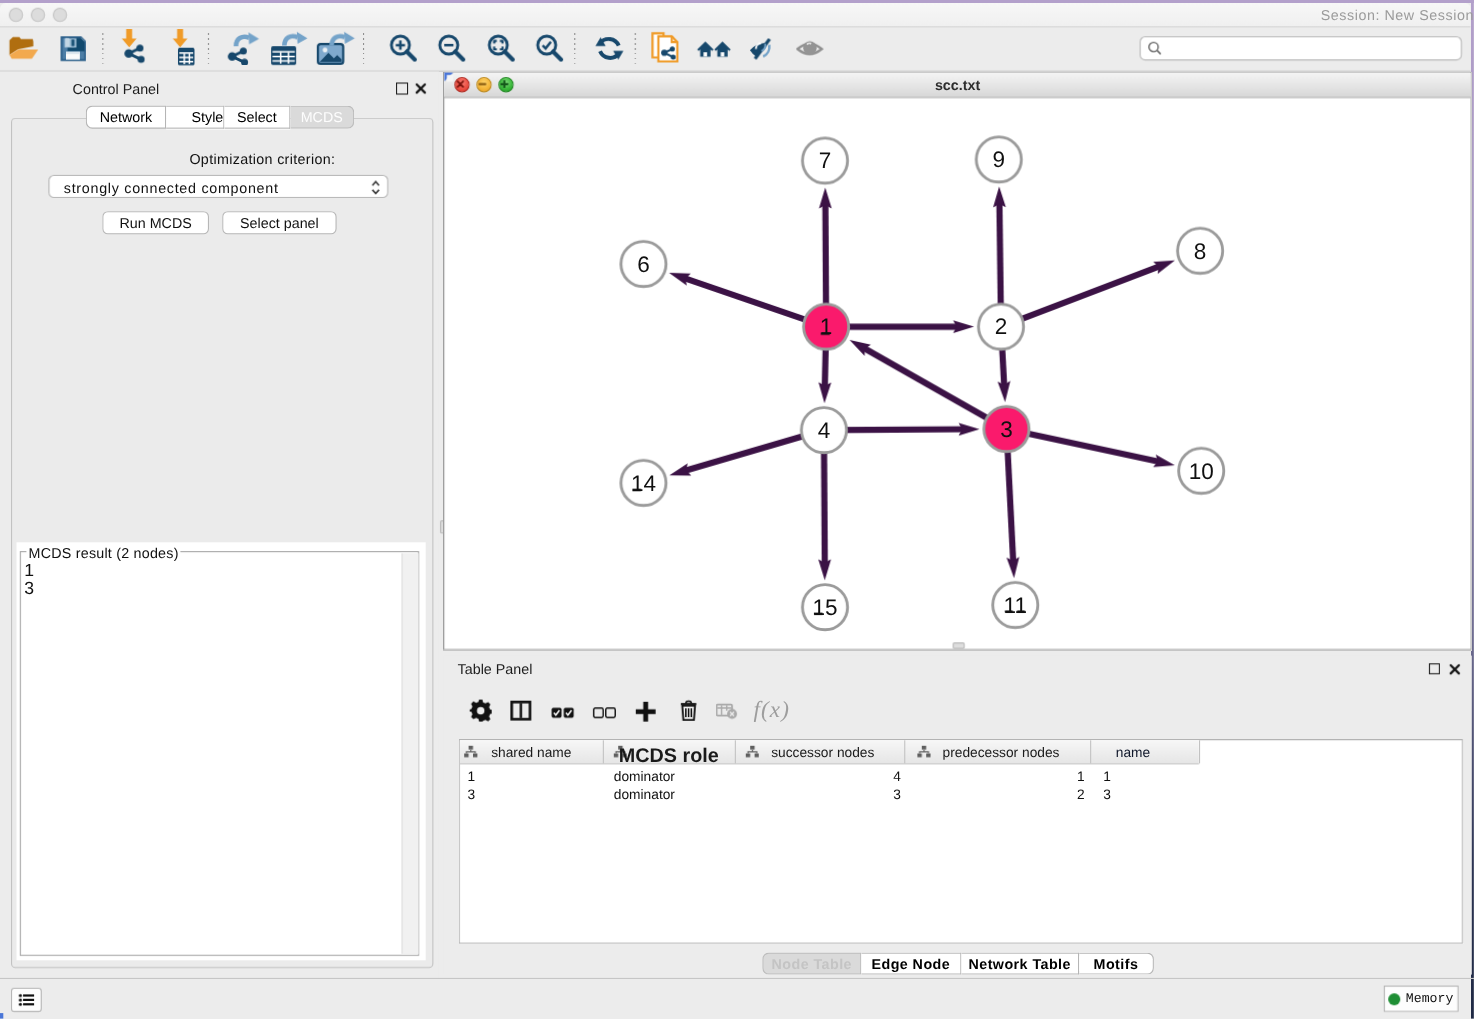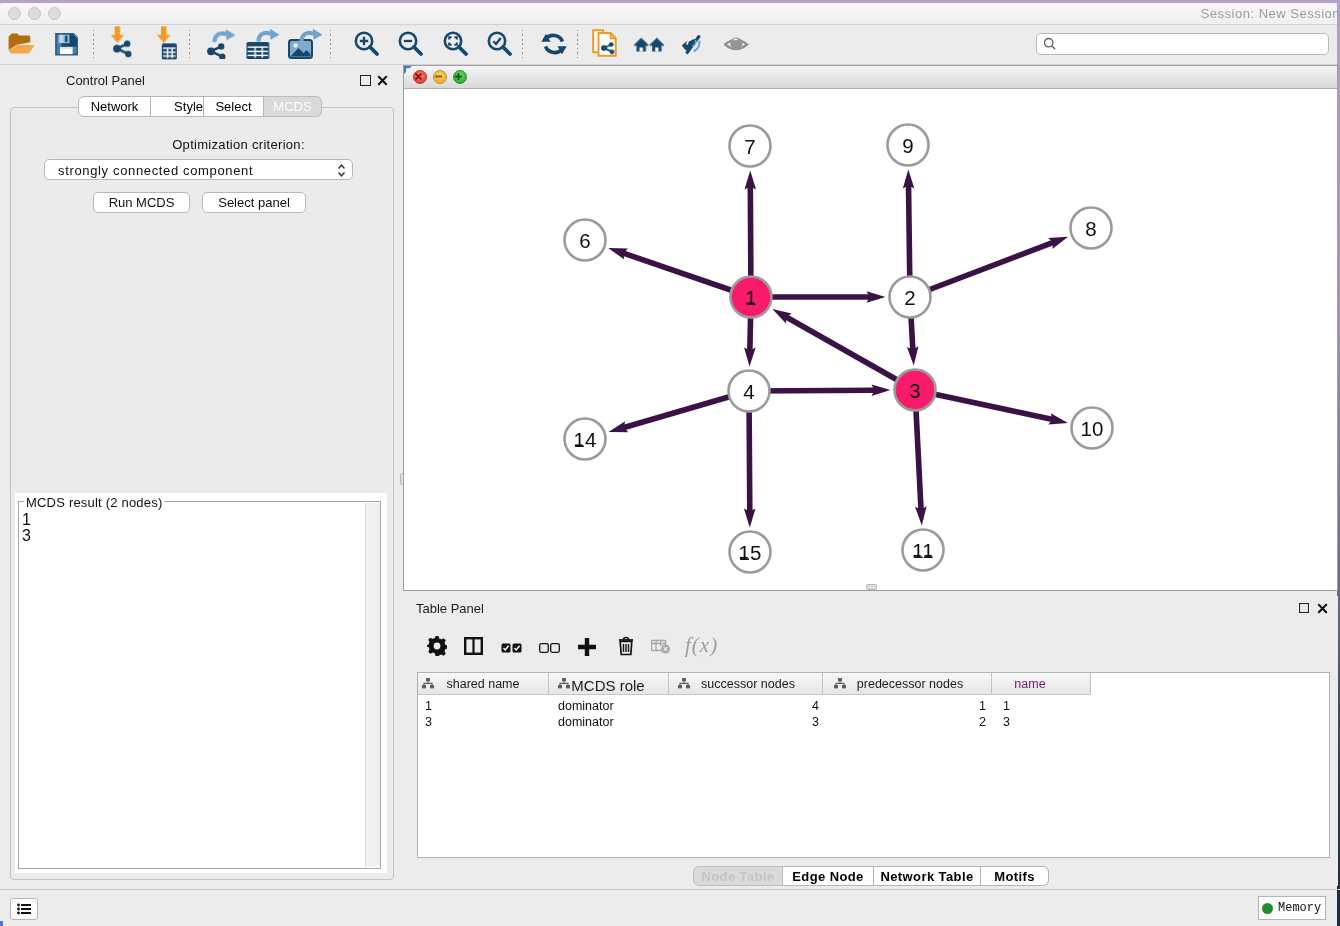--- a/index.html
+++ b/index.html
@@ -220,20 +220,21 @@
 <div class="abs" style="left:22px;top:511.5px;font-size:16px;color:#111;line-height:16.3px;">1<br>3</div>
 
 <div class="abs" style="left:399.5px;top:472.5px;width:4px;height:10px;background:#dedede;border:1px solid #b9b9b9;border-radius:1.5px;"></div>
 
 <div class="abs" style="left:403px;top:65px;width:935px;height:526px;border:1px solid #9f9f9f;box-sizing:border-box;background:#fff;">
   <div style="position:absolute;left:0;top:0;width:100%;height:22px;background:linear-gradient(#f5f5f5,#d8d8d8);border-bottom:1px solid #aeaeae;"></div>
   <svg style="position:absolute;left:0;top:0;" width="8" height="8" viewBox="0 0 8 8">
       <path d="M0 0 L8 0 L0 8 z" fill="#4a76d8"></path>
       <path d="M2.2 2.2 L8 2.2 L8 8 L2.2 8 z" fill="#f5f5f5"></path>
     </svg>
+  <div style="position:absolute;left:0;top:4px;width:100%;text-align:center;font-size:13px;font-weight:bold;color:#2d2d2d;">scc.txt</div>
 
   <svg style="position:absolute;left:412px;top:69px;" width="0" height="0"></svg>
 </div>
 <div class="abs" style="left:412.5px;top:70px;width:12px;height:12px;border-radius:50%;background:radial-gradient(circle at 50% 35%,#f87c72 0%,#ec5044 55%,#d8362b 100%);border:0.5px solid #b5342c;"></div>
 <svg class="abs" style="left:415px;top:72.5px;" width="7" height="7" viewBox="0 0 7 7">
     <path d="M1 1 L6 6 M6 1 L1 6" stroke="#7a120b" stroke-width="1.7" stroke-linecap="round"></path>
   </svg>
 <div class="abs" style="left:432.8px;top:70px;width:12px;height:12px;border-radius:50%;background:radial-gradient(circle at 50% 35%,#fcd36a 0%,#f5b73a 55%,#e49d21 100%);border:0.5px solid #c08f27;"></div>
 <svg class="abs" style="left:435.3px;top:72.5px;" width="7" height="7" viewBox="0 0 7 7">
     <path d="M0.8 3.5 L6.2 3.5" stroke="#8a5d11" stroke-width="1.9" stroke-linecap="round"></path>
@@ -386,24 +387,24 @@
   </svg>
 <svg class="abs" style="left:834px;top:678px;" width="12" height="11" viewBox="0 0 12 11">
     <g fill="#5f5f5f">
       <rect x="4" y="0" width="4" height="3.4"></rect>
       <rect x="0" y="7" width="4" height="3.4"></rect>
       <rect x="8" y="7" width="4" height="3.4"></rect>
       <path d="M6 3.4 v2 M2 7 v-1.6 h8 V7 M6 3.4 v2" stroke="#5f5f5f" stroke-width="1.1" fill="none"></path>
     </g>
   </svg>
 <div class="abs" style="left:383px;top:677px;width:200px;text-align:center;font-size:12.5px;color:#1a1a1a;">shared name</div>
-<div class="abs" style="left:508px;top:677px;width:200px;text-align:center;font-size:15px;color:#1a1a1a;">MCDS role</div>
+<div class="abs" style="left:508px;top:677px;width:200px;text-align:center;font-size:18px;color:#1a1a1a;font-weight:bold;">MCDS role</div>
 <div class="abs" style="left:648px;top:677px;width:200px;text-align:center;font-size:12.5px;color:#1a1a1a;">successor nodes</div>
 <div class="abs" style="left:810px;top:677px;width:200px;text-align:center;font-size:12.5px;color:#1a1a1a;">predecessor nodes</div>
-<div class="abs" style="left:930px;top:677px;width:200px;text-align:center;font-size:12.5px;color:#701a75;">name</div>
+<div class="abs" style="left:930px;top:677px;width:200px;text-align:center;font-size:12.5px;color:#0f172a;">name</div>
 <div class="abs" style="left:425px;top:699px;font-size:12.5px;color:#111;">1</div>
 <div class="abs" style="left:558px;top:699px;font-size:12.5px;color:#111;">dominator</div>
 <div class="abs" style="left:719px;top:699px;width:100px;text-align:right;font-size:12.5px;color:#111;">4</div>
 <div class="abs" style="left:886px;top:699px;width:100px;text-align:right;font-size:12.5px;color:#111;">1</div>
 <div class="abs" style="left:1003px;top:699px;font-size:12.5px;color:#111;">1</div>
 <div class="abs" style="left:425px;top:715px;font-size:12.5px;color:#111;">3</div>
 <div class="abs" style="left:558px;top:715px;font-size:12.5px;color:#111;">dominator</div>
 <div class="abs" style="left:719px;top:715px;width:100px;text-align:right;font-size:12.5px;color:#111;">3</div>
 <div class="abs" style="left:886px;top:715px;width:100px;text-align:right;font-size:12.5px;color:#111;">2</div>
 <div class="abs" style="left:1003px;top:715px;font-size:12.5px;color:#111;">3</div>

